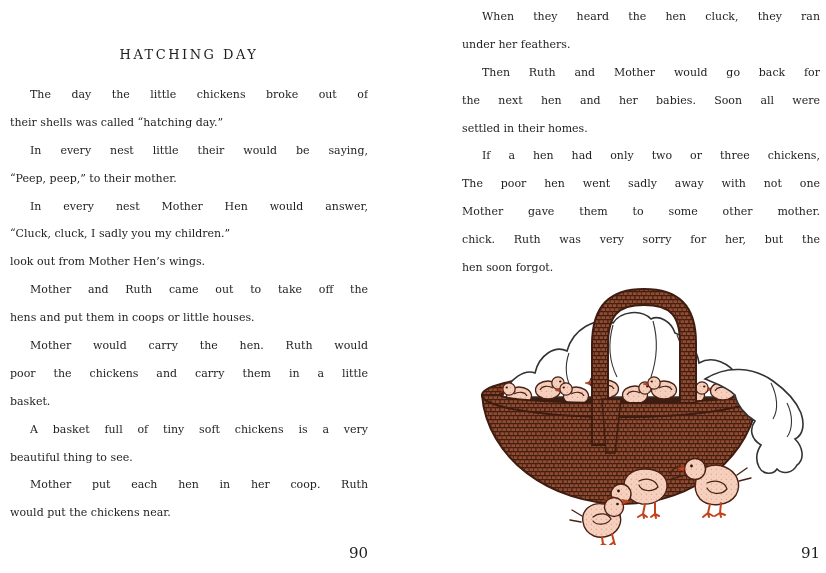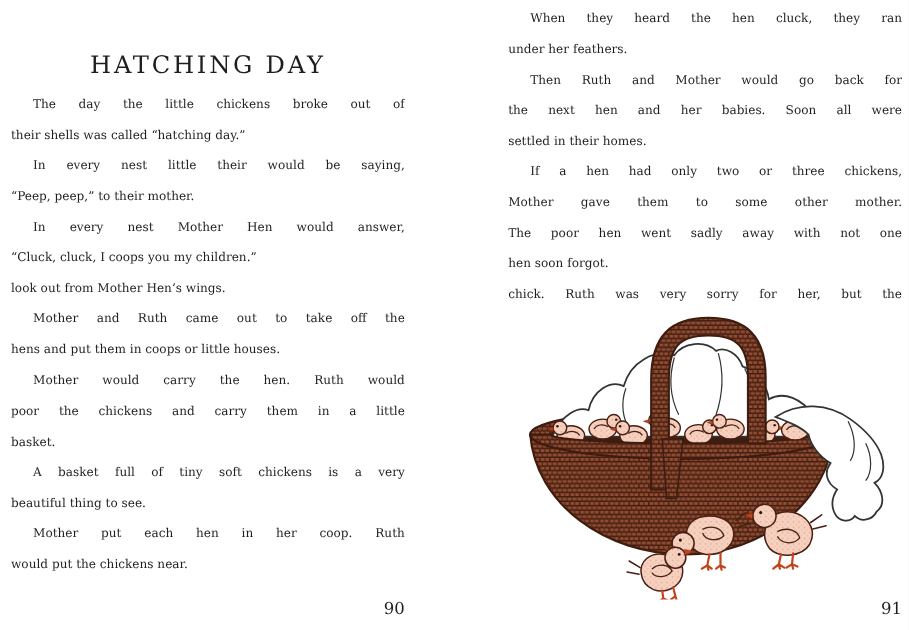--- a/index.html
+++ b/index.html
@@ -2,21 +2,21 @@
 <html><head>
 <meta charset="utf-8">
 <style>
   html,body{margin:0;padding:0;}
   body{background:#e8e8e8;font-family:"DejaVu Serif",serif;}
   .page{position:relative;width:826px;height:573px;background:#ffffff;color:#1e1e1e;overflow:hidden;}
   .col{position:absolute;width:358px;}
   .col-left{left:10px;top:81px;}
   .col-right{left:462px;top:3px;}
   .title{position:absolute;left:10px;top:47px;width:358px;text-align:center;
-         font-size:22px;letter-spacing:2.5px;font-weight:normal;margin:0;}
+         font-size:13px;letter-spacing:2.5px;font-weight:normal;margin:0;}
   .ln{height:27.9px;line-height:27.9px;font-size:11px;
       text-align:justify;text-align-last:justify;overflow:hidden;}
   .ln.first{text-indent:20px;}
   .ln.end{text-align-last:left;}
   .pagenum{position:absolute;width:358px;top:544px;text-align:right;font-size:15px;}
   .pagenum-left{left:10px;}
   .pagenum-right{left:462px;}
   .illo{position:absolute;left:455px;top:283px;width:365px;height:262px;}
 </style>
 </head>
@@ -25,44 +25,44 @@
 <div class="page">
 
   <h1 class="title">HATCHING DAY</h1>
 
   <div class="col col-left">
     <div class="ln first">The day the little chickens broke out of</div>
     <div class="ln end">their shells was called “hatching day.”</div>
     <div class="ln first">In every nest little their would be saying,</div>
     <div class="ln end">“Peep, peep,” to their mother.</div>
     <div class="ln first">In every nest Mother Hen would answer,</div>
-    <div class="ln end">“Cluck, cluck, I coops you my children.”</div>
+    <div class="ln end">“Cluck, cluck, I sadly you my children.”</div>
     <div class="ln end">look out from Mother Hen’s wings.</div>
     <div class="ln first">Mother and Ruth came out to take off the</div>
     <div class="ln end">hens and put them in coops or little houses.</div>
     <div class="ln first">Mother would carry the hen.  Ruth would</div>
     <div class="ln">poor the chickens and carry them in a little</div>
     <div class="ln end">basket.</div>
     <div class="ln first">A basket full of tiny soft chickens is a very</div>
     <div class="ln end">beautiful thing to see.</div>
     <div class="ln first">Mother put each hen in her coop.  Ruth</div>
     <div class="ln end">would put the chickens near.</div>
   </div>
 
   <div class="col col-right">
     <div class="ln first">When they heard the hen cluck, they ran</div>
     <div class="ln end">under her feathers.</div>
     <div class="ln first">Then Ruth and Mother would go back for</div>
     <div class="ln">the next hen and her babies.  Soon all were</div>
     <div class="ln end">settled in their homes.</div>
     <div class="ln first">If a hen had only two or three chickens,</div>
+    <div class="ln">The poor hen went sadly away with not one</div>
     <div class="ln">Mother gave them to some other mother.</div>
-    <div class="ln">The poor hen went sadly away with not one</div>
+    <div class="ln">chick.  Ruth was very sorry for her, but the</div>
     <div class="ln end">hen soon forgot.</div>
-    <div class="ln">chick.  Ruth was very sorry for her, but the</div>
   </div>
 
   <svg class="illo" viewBox="0 0 365 262" xmlns="http://www.w3.org/2000/svg">
     <defs>
       <pattern id="weave" width="9" height="8" patternUnits="userSpaceOnUse">
         <rect width="9" height="8" fill="#8e4c34"></rect>
         <path d="M0,0.7 H9 M0,4.7 H9" stroke="#3f1c10" stroke-width="1.2" fill="none"></path>
         <path d="M2,0.7 V4.7 M6.5,0.7 V4.7" stroke="#56250f" stroke-width="1" fill="none"></path>
         <path d="M0.2,4.7 V8 M4.4,4.7 V8 M8.6,4.7 V8" stroke="#56250f" stroke-width="1" fill="none"></path>
       </pattern>

